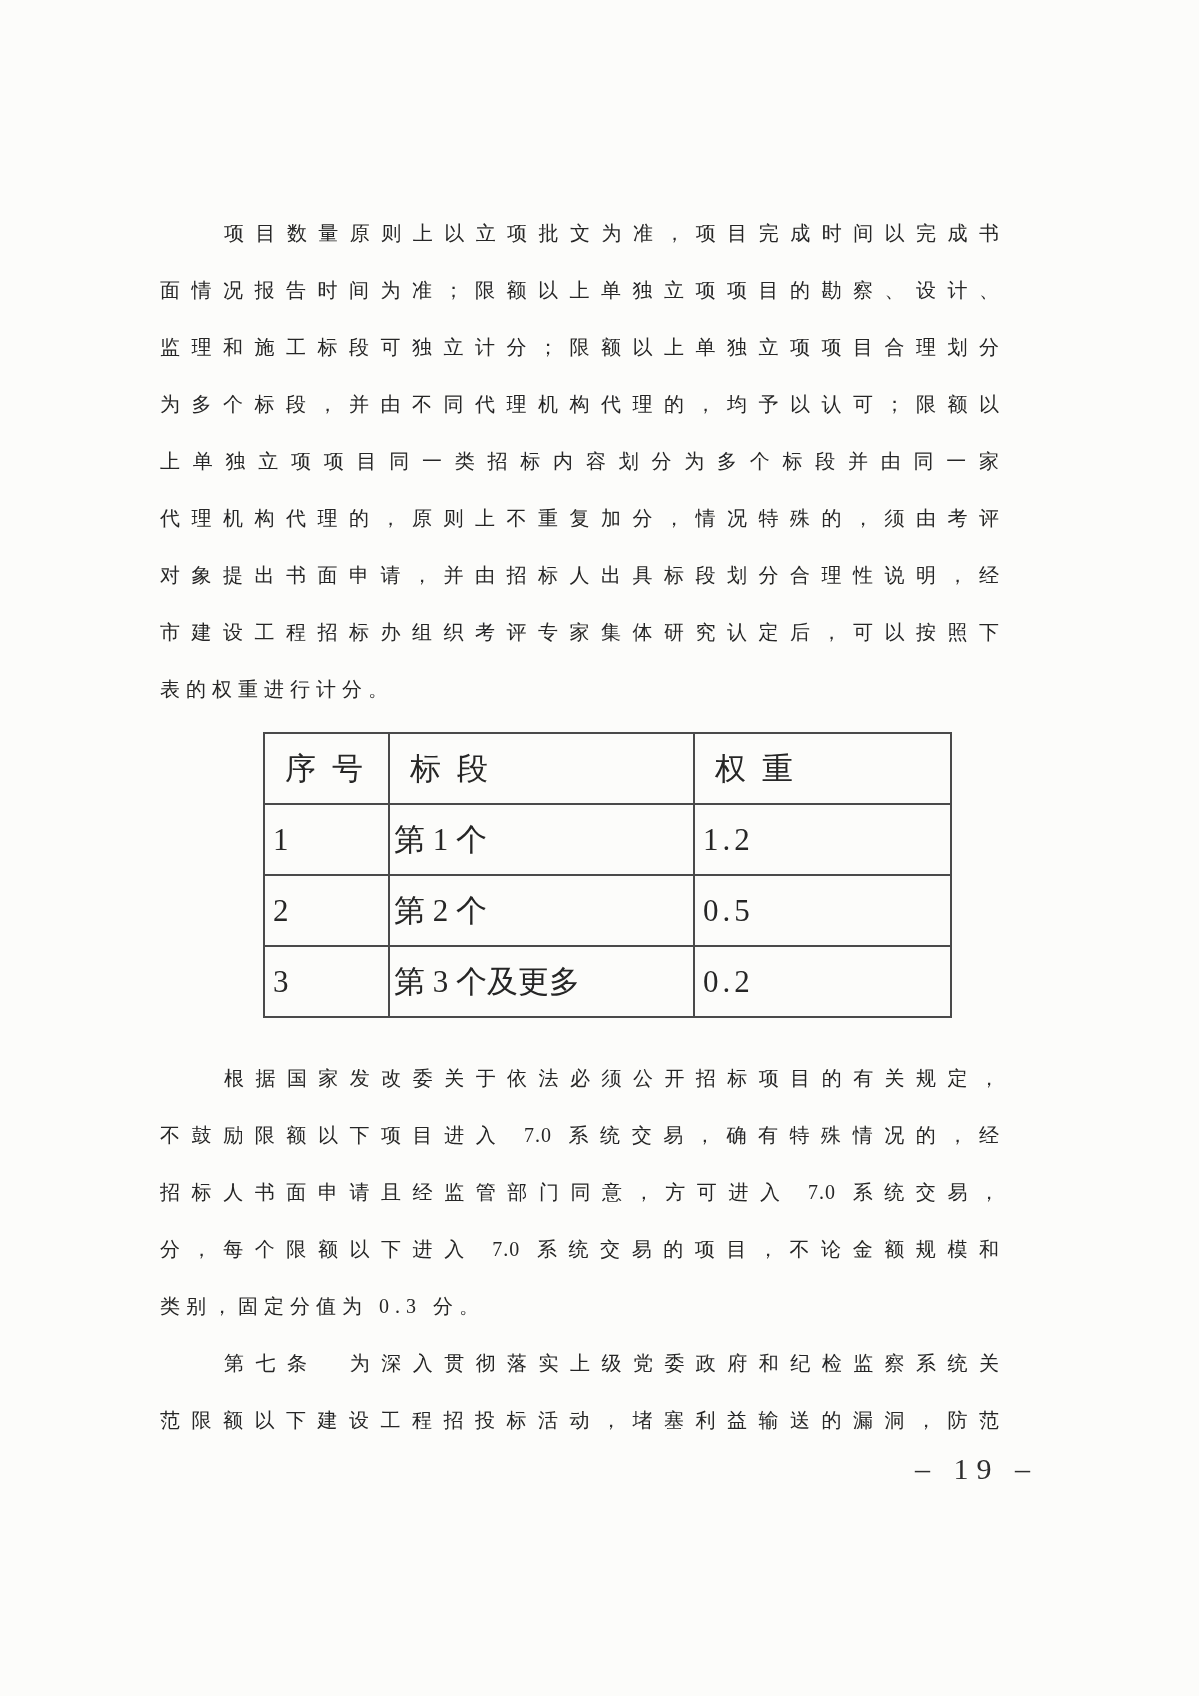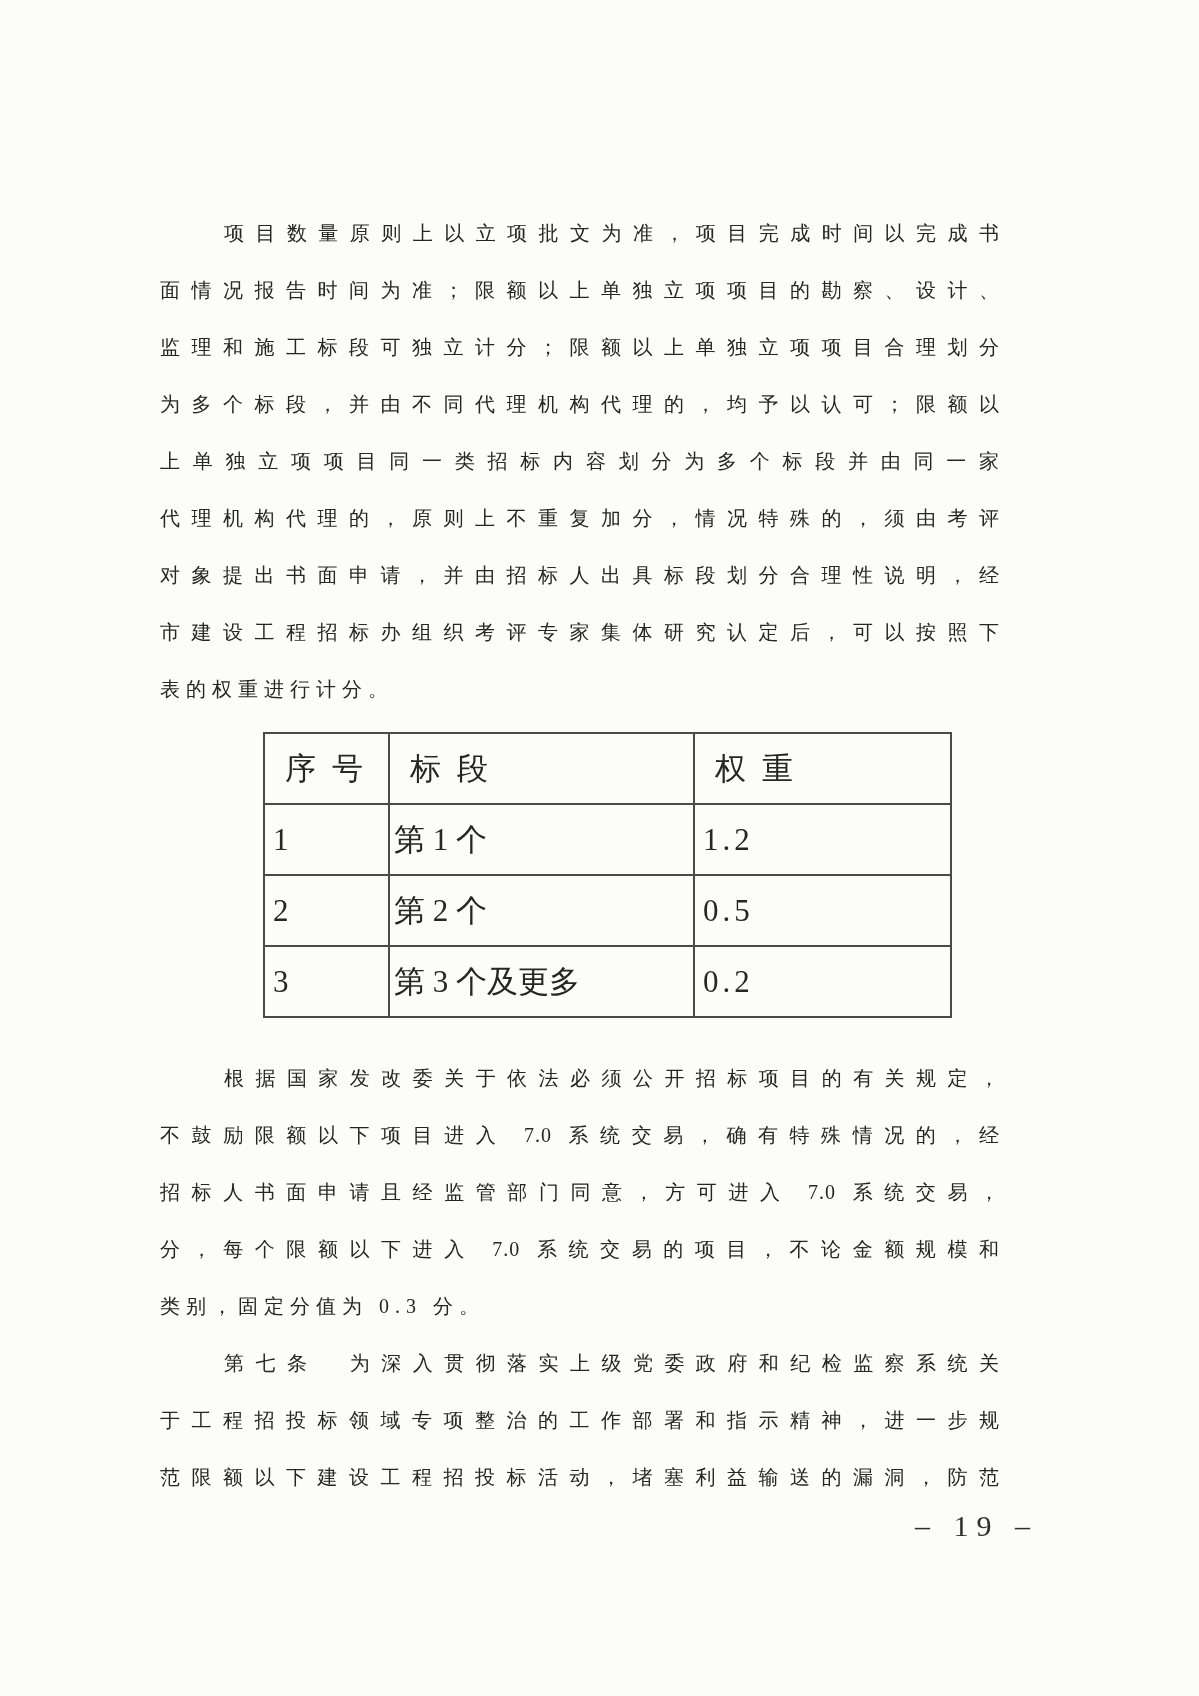--- a/index.html
+++ b/index.html
@@ -123,20 +123,19 @@
     <div class="para p2">
       <div class="line indent">根据国家发改委关于依法必须公开招标项目的有关规定，</div>
       <div class="line">不鼓励限额以下项目进入 7.0 系统交易，确有特殊情况的，经</div>
       <div class="line">招标人书面申请且经监管部门同意，方可进入 7.0 系统交易，</div>
       <div class="line">分，每个限额以下进入 7.0 系统交易的项目，不论金额规模和</div>
       <div class="line end">类别，固定分值为 0.3 分。</div>
     </div>
 
     <div class="para p3">
       <div class="line indent">第七条　为深入贯彻落实上级党委政府和纪检监察系统关</div>
-      <div class="line">于工程招投标领域专项整治的工作部署和指示精神，进一步规</div>
       <div class="line">范限额以下建设工程招投标活动，堵塞利益输送的漏洞，防范</div>
     </div>
 
     <div class="pagenum">– 19 –</div>
 
   </div>
 </div>
 
 </body></html>

